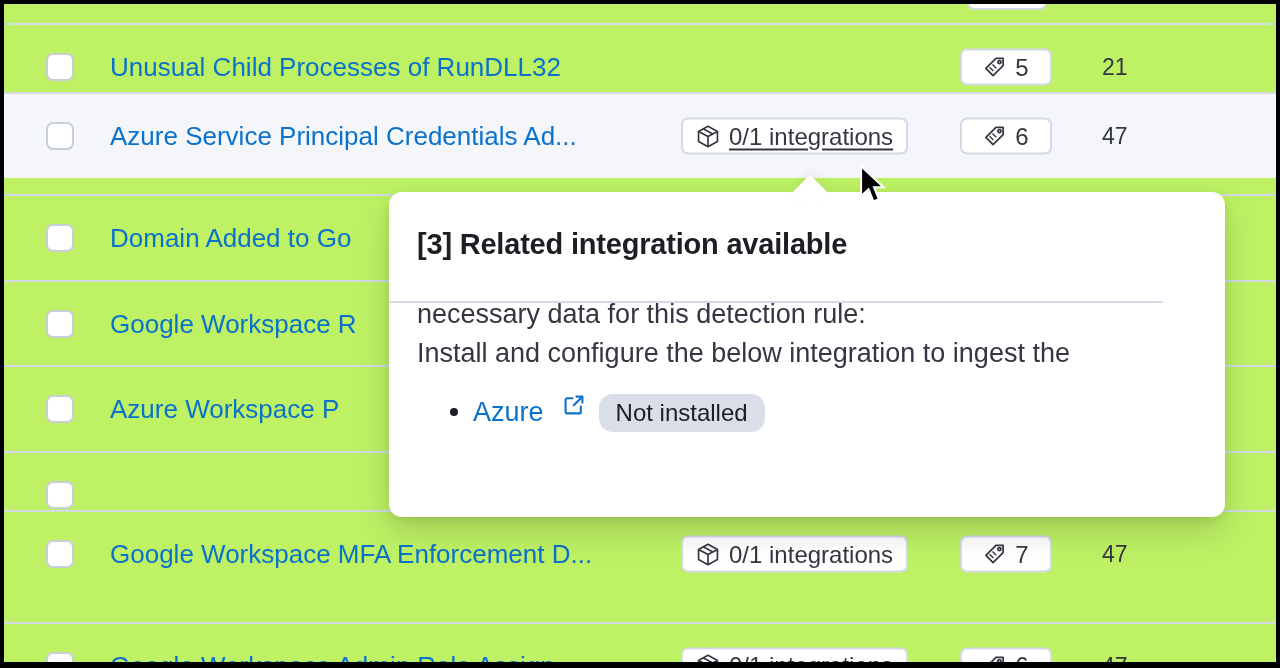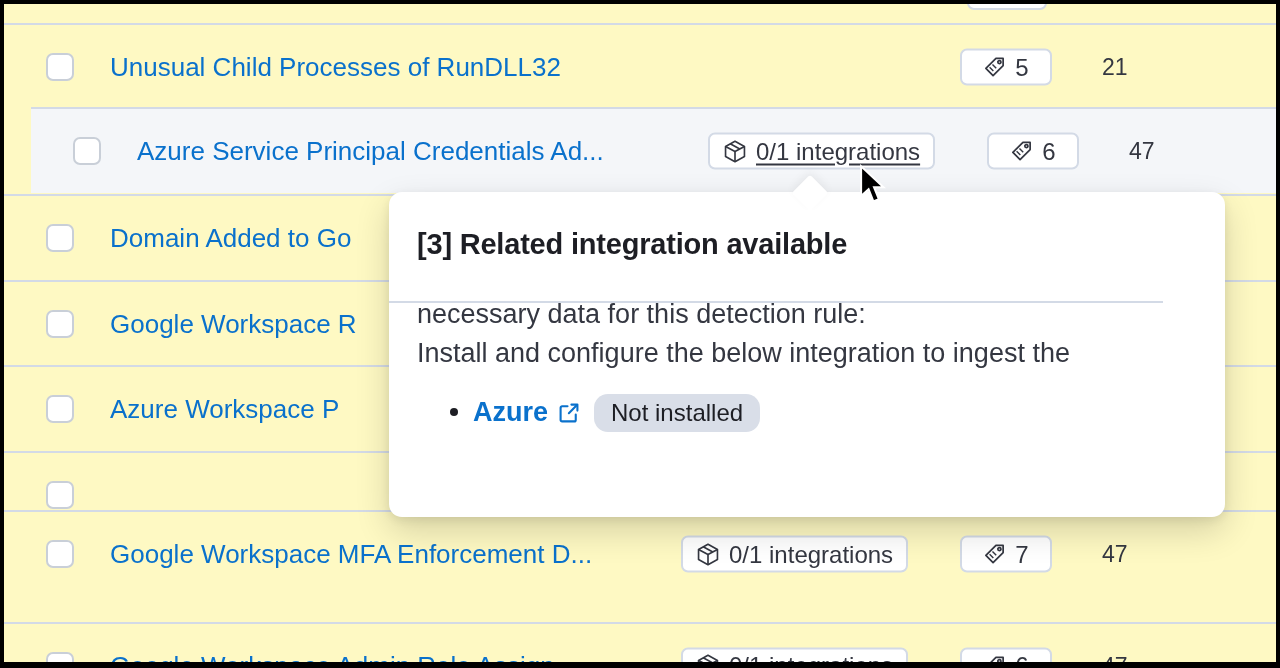--- a/index.html
+++ b/index.html
@@ -3,21 +3,21 @@
 <meta charset="utf-8">
 <style>
   :root{
     --link:#0a71cc; --text:#343741; --title:#1d1e24; --border:#d3dae6;
     --hover:#f4f6f9; --badgebg:#d9dee8; --white:#ffffff;
   }
   *{box-sizing:border-box;margin:0;padding:0}
   body{font-family:"Liberation Sans","DejaVu Sans",sans-serif;background:#888}
   .frame{position:relative;width:1280px;height:668px;background:#000}
   .content{position:absolute;left:4px;top:4px;width:1272px;height:658px;
-    background:#fef9c3;overflow:hidden}
+    background:#bef264;overflow:hidden}
   
   .row{position:absolute;left:0;right:0;height:86px;border-top:2px solid var(--border)}
   .row.hovered{background:var(--hover)}
   .cb{position:absolute;left:42px;top:50%;transform:translateY(-50%);
     width:28px;height:28px;background:#fff;border:2px solid #c9cfd8;border-radius:7px}
   .name{position:absolute;left:106px;top:50%;transform:translateY(-50%);
     font-size:26px;font-weight:500;color:var(--link);white-space:nowrap;cursor:pointer}
   .pillbadge{display:flex;align-items:center;gap:9px;height:37px;padding:0 13px;
     background:#fff;border:2px solid var(--border);border-radius:7px;color:var(--text)}
   .integ{position:absolute;left:677px;top:50%;transform:translateY(-50%);
@@ -38,22 +38,22 @@
     background:#fff;transform:rotate(45deg);border-radius:3px;
     box-shadow:-3px -3px 8px rgba(0,0,0,.05)}
   .pop-title{padding:36px 28px 0;font-size:29px;font-weight:700;color:var(--title);
     letter-spacing:-.2px}
   .pop-divider{position:absolute;left:0;top:109px;width:774px;height:2px;
     background:var(--border)}
   .pop-body{padding:34px 28px 0;font-size:27px;line-height:39px;color:var(--text)}
   .pop-list{margin:19px 0 0;padding-left:56px}
   .pop-list li{color:var(--title);font-size:27px}
   .azure-row{display:inline-flex;align-items:center;gap:13px;vertical-align:middle}
-  .azure-link{display:inline-flex;align-items:center;gap:9px;color:var(--link);
-    font-weight:700;cursor:pointer;text-decoration:none}
+  .azure-link{display:inline-flex;gap:18px;color:var(--link);
+    font-weight:400;cursor:pointer;text-decoration:none}
   .status-badge{display:inline-flex;align-items:center;height:38px;padding:0 17px;
     background:var(--badgebg);border-radius:14px;font-size:24px;font-weight:500;
     color:var(--title)}
   
   .cursor{position:absolute;left:852px;top:160px;z-index:20;pointer-events:none}
 </style>
 </head>
 <body>
 
 <div class="frame">
@@ -69,21 +69,21 @@
     <div class="pillbadge tagb">
       <svg class="icon16" width="23" height="23" viewBox="0 0 16 16" fill="none" stroke="#343741" stroke-width="1.2" stroke-linejoin="round">
         <path d="M2 9 L9 2 H14 V7 L7 14 Z"></path>
         <circle cx="11.4" cy="4.6" r="1.1"></circle>
         <path d="M4.6 8.2 l2.6 2.6 M6.6 6.2 l2.6 2.6" stroke-width="1"></path>
       </svg>
       <span>5</span>
     </div>
     <div class="count">21</div>
   </div>
-        <div class="row hovered" style="top: 103px; margin-left: 27px;">
+        <div class="row hovered" style="top: 88px;">
     <div class="cb"></div>
     <a class="name">Azure Service Principal Credentials Ad...</a>
     <div class="pillbadge integ underlined">
       <svg class="icon16" width="24" height="24" viewBox="0 0 16 16" fill="none" stroke="#343741" stroke-width="1.1" stroke-linejoin="round">
         <path d="M8 1.2 L14.3 4.6 V11.4 L8 14.8 L1.7 11.4 V4.6 Z"></path>
         <path d="M1.7 4.6 L8 8 L14.3 4.6"></path>
         <path d="M8 8 V14.8"></path>
         <path d="M4.8 2.9 L11.2 6.3"></path>
       </svg>
       <span class="integ-label">0/1 integrations</span>

